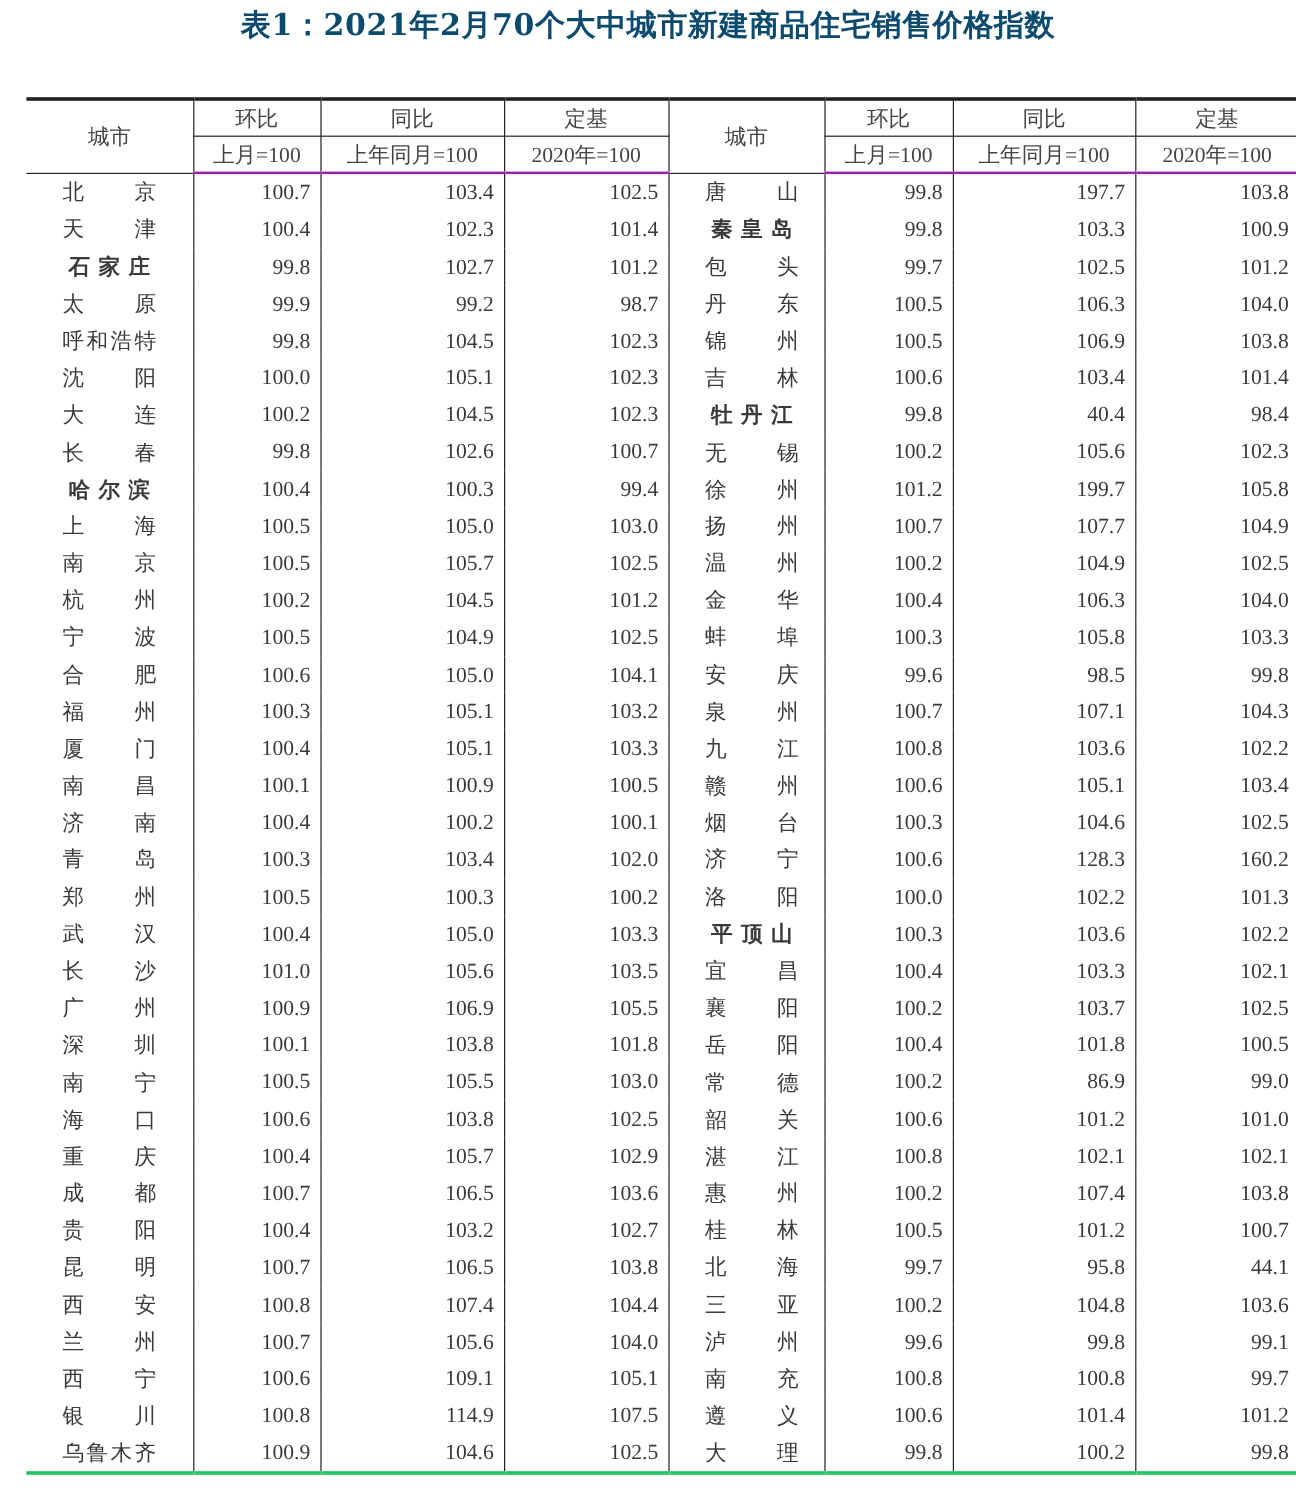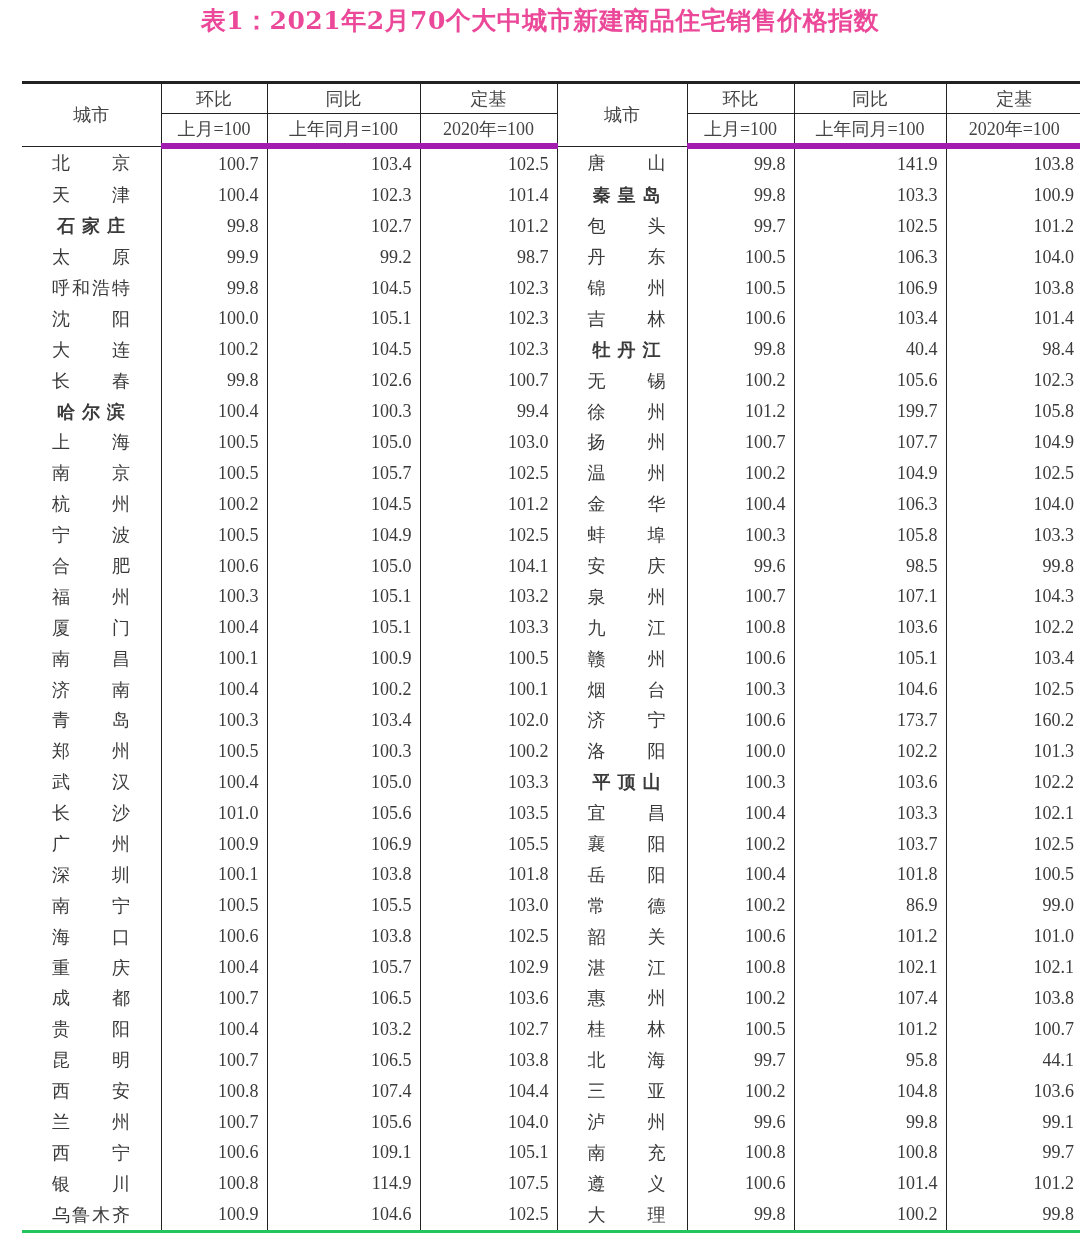--- a/index.html
+++ b/index.html
@@ -1,37 +1,37 @@
 <!DOCTYPE html>
 <html><head>
 <meta charset="utf-8">
 <style>
   html, body { margin:0; padding:0; background:#ffffff; }
   body { width:1080px; height:1259px; position:relative; overflow:hidden;
          font-family:"DejaVu Serif","Liberation Serif",serif; color:#333; }
   .title { position:absolute; left:0; top:4px; width:1080px; text-align:center;
-           font-size:25px; font-weight:bold; color:#ec4899; letter-spacing:0.5px; }
+           font-size:25px; font-weight:bold; color:#0c4a6e; letter-spacing:0.5px; }
   table.data { position:absolute; left:22px; top:81px; width:1060px;
                border-collapse:collapse; table-layout:fixed; }
   table.data col.city { width:139px; }
   table.data col.c1 { width:106px; }
   table.data col.c2 { width:153px; }
   table.data col.c3 { width:137px; }
   table.data col.city2 { width:130px; }
   table.data col.d1 { width:107px; }
   table.data col.d2 { width:152px; }
   table.data col.d3 { width:136px; }
   table.data thead tr:first-child th { border-top:3px solid #222; }
   table.data th { font-weight:normal; font-size:18px; color:#444;
                   border:1.5px solid #222; border-top:1.5px solid #222;
                   height:29px; padding:0; text-align:center;
                   font-family:"Liberation Serif","DejaVu Serif",serif; }
   table.data th.leftcity { border-left:none; }
   table.data th.last { border-right:none; }
-  table.data thead tr:last-child th { border-bottom:6px solid #a21caf; }
+  table.data thead tr:last-child th { border-bottom:2px solid #a21caf; }
   table.data td { height:30.9px; padding:0; font-size:18px; color:#3a3a3a;
                   border-left:1.5px solid #222; border-right:1.5px solid #222;
                   font-family:"Liberation Serif","DejaVu Serif",serif; }
   table.data td.num { text-align:right; padding-right:8px; }
   table.data td.name { text-align:left; padding-left:30px; letter-spacing:0; }
   table.data td.name.first { border-left:none; }
   table.data td.last { border-right:none; }
   table.data tbody tr:last-child td { border-bottom:3px solid #22c55e; }
   .nm { display:inline-block; width:78px; text-align:justify; text-align-last:justify; }
   .nm.three { width:68px; padding-left:5px;font-weight:bold; }
@@ -73,21 +73,21 @@
     </tr>
   </thead>
   <tbody id="tbody">
       <tr>
         <td class="name first"><span class="nm">北京</span></td>
         <td class="num">100.7</td>
         <td class="num">103.4</td>
         <td class="num">102.5</td>
         <td class="name"><span class="nm">唐山</span></td>
         <td class="num">99.8</td>
-        <td class="num">141.9</td>
+        <td class="num">197.7</td>
         <td class="num last">103.8</td>
       </tr>
       <tr>
         <td class="name first"><span class="nm">天津</span></td>
         <td class="num">100.4</td>
         <td class="num">102.3</td>
         <td class="num">101.4</td>
         <td class="name"><span class="nm three">秦皇岛</span></td>
         <td class="num">99.8</td>
         <td class="num">103.3</td>
@@ -253,21 +253,21 @@
         <td class="num">104.6</td>
         <td class="num last">102.5</td>
       </tr>
       <tr>
         <td class="name first"><span class="nm">青岛</span></td>
         <td class="num">100.3</td>
         <td class="num">103.4</td>
         <td class="num">102.0</td>
         <td class="name"><span class="nm">济宁</span></td>
         <td class="num">100.6</td>
-        <td class="num">173.7</td>
+        <td class="num">128.3</td>
         <td class="num last">160.2</td>
       </tr>
       <tr>
         <td class="name first"><span class="nm">郑州</span></td>
         <td class="num">100.5</td>
         <td class="num">100.3</td>
         <td class="num">100.2</td>
         <td class="name"><span class="nm">洛阳</span></td>
         <td class="num">100.0</td>
         <td class="num">102.2</td>

